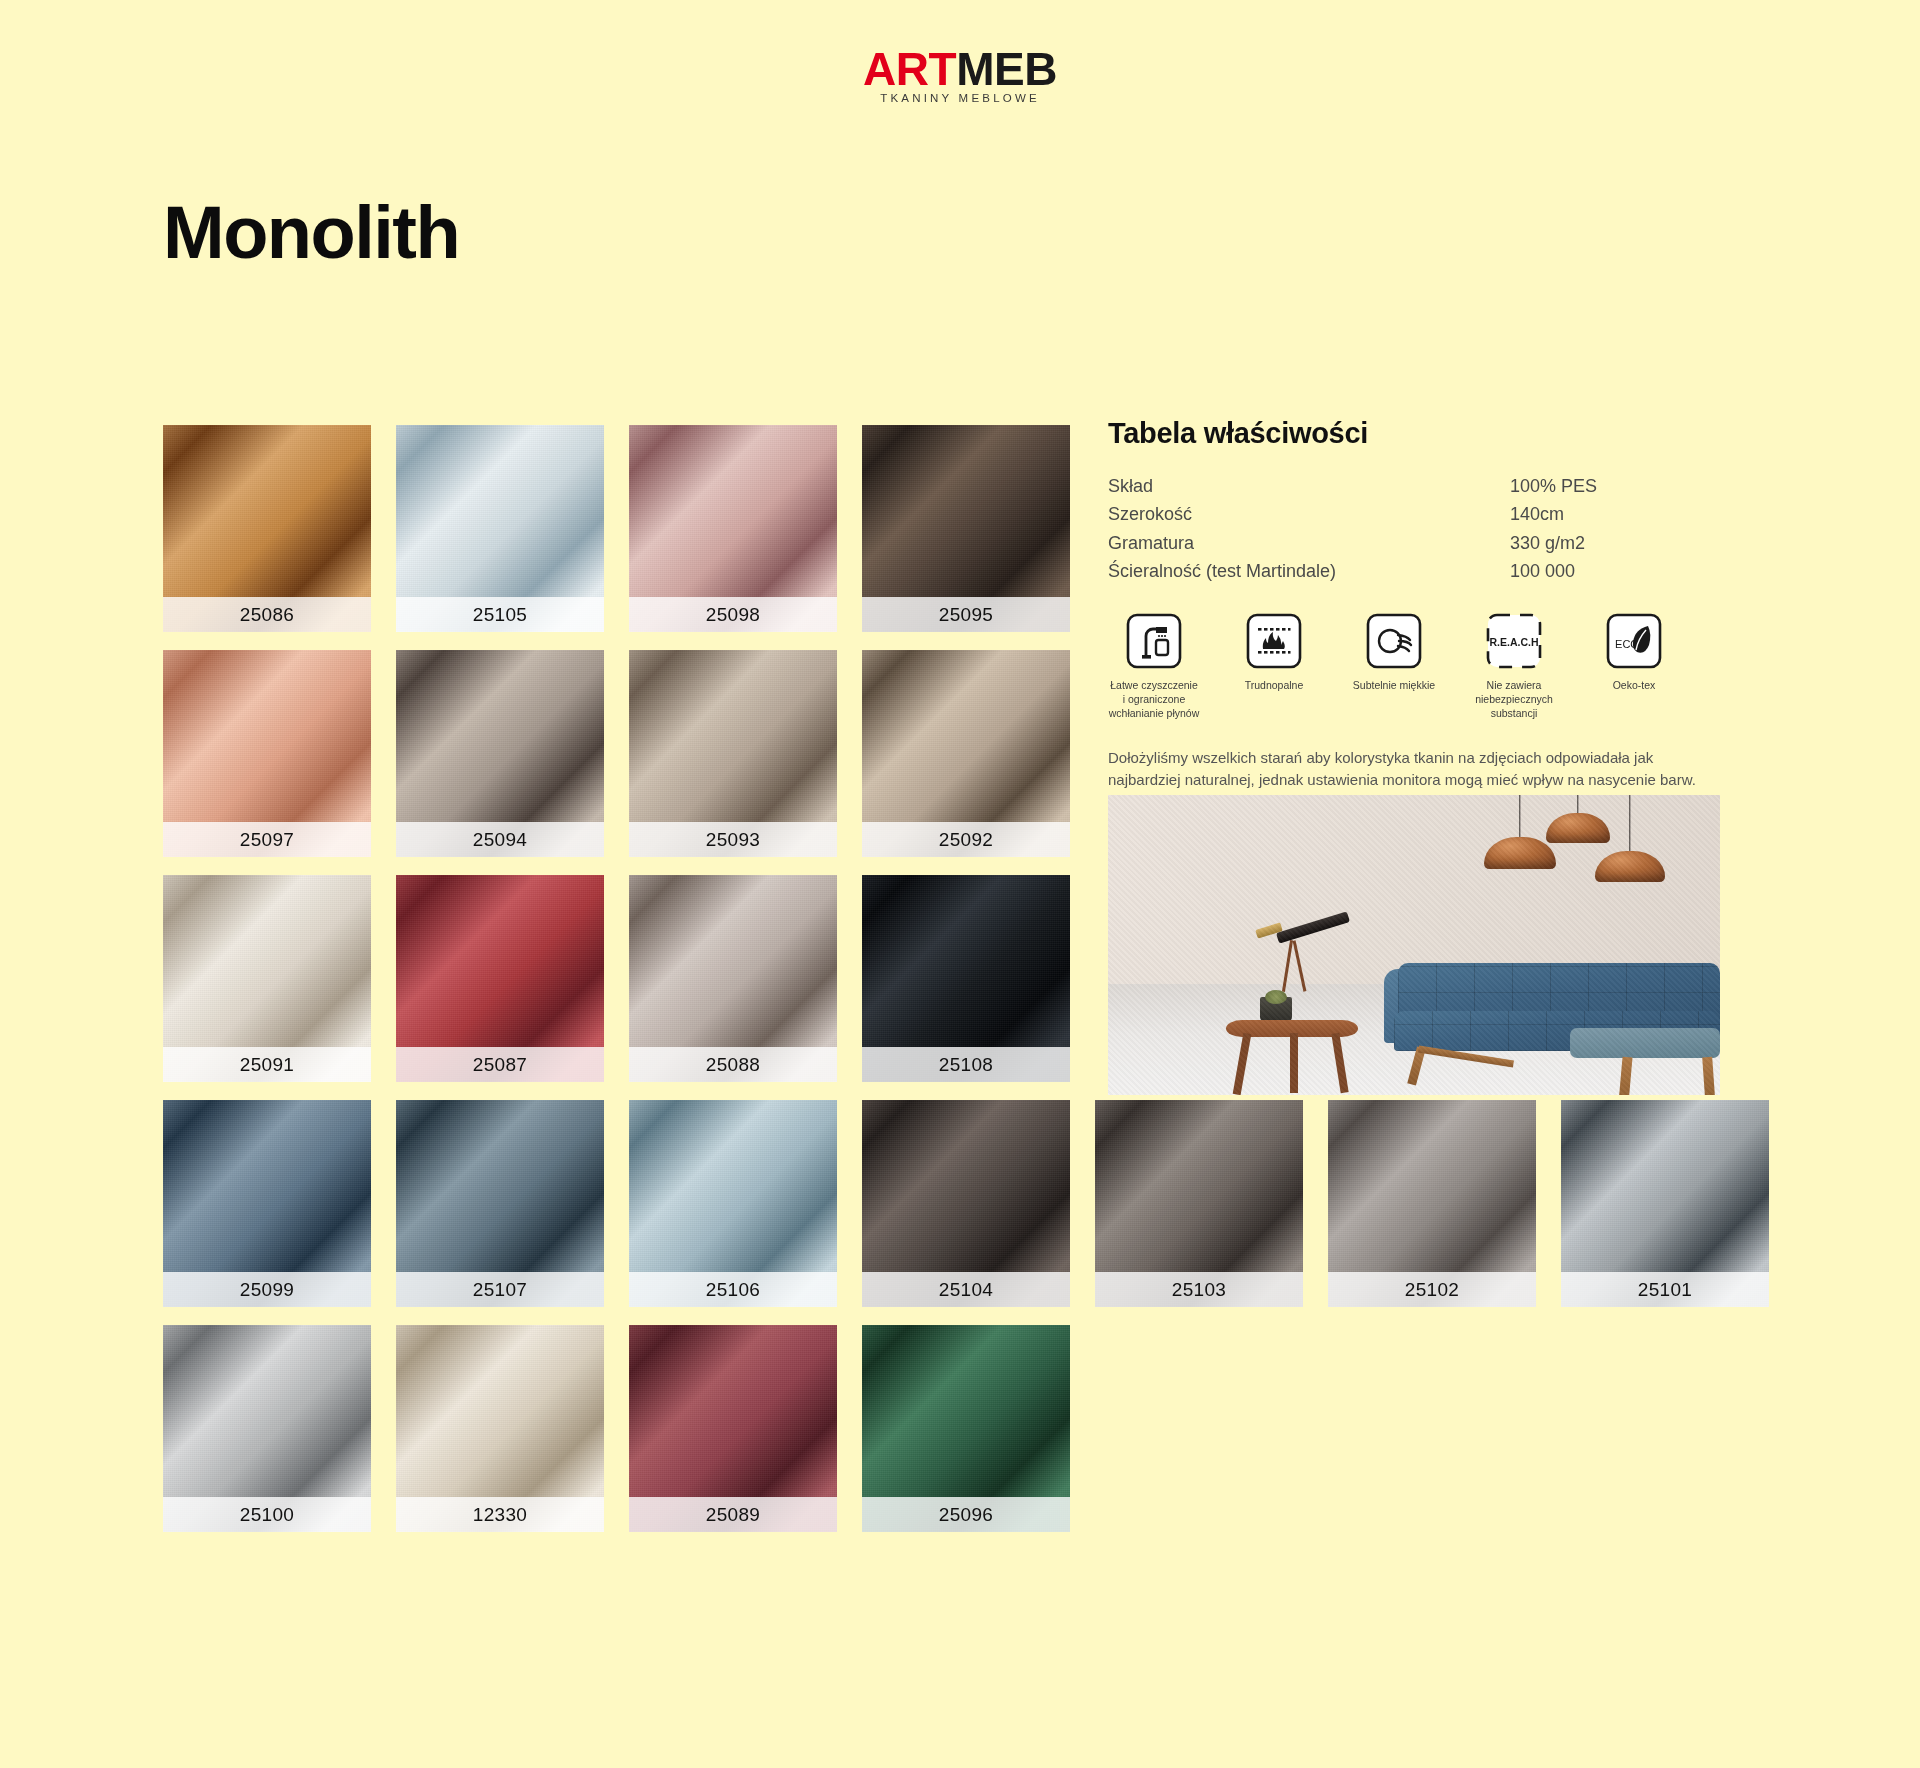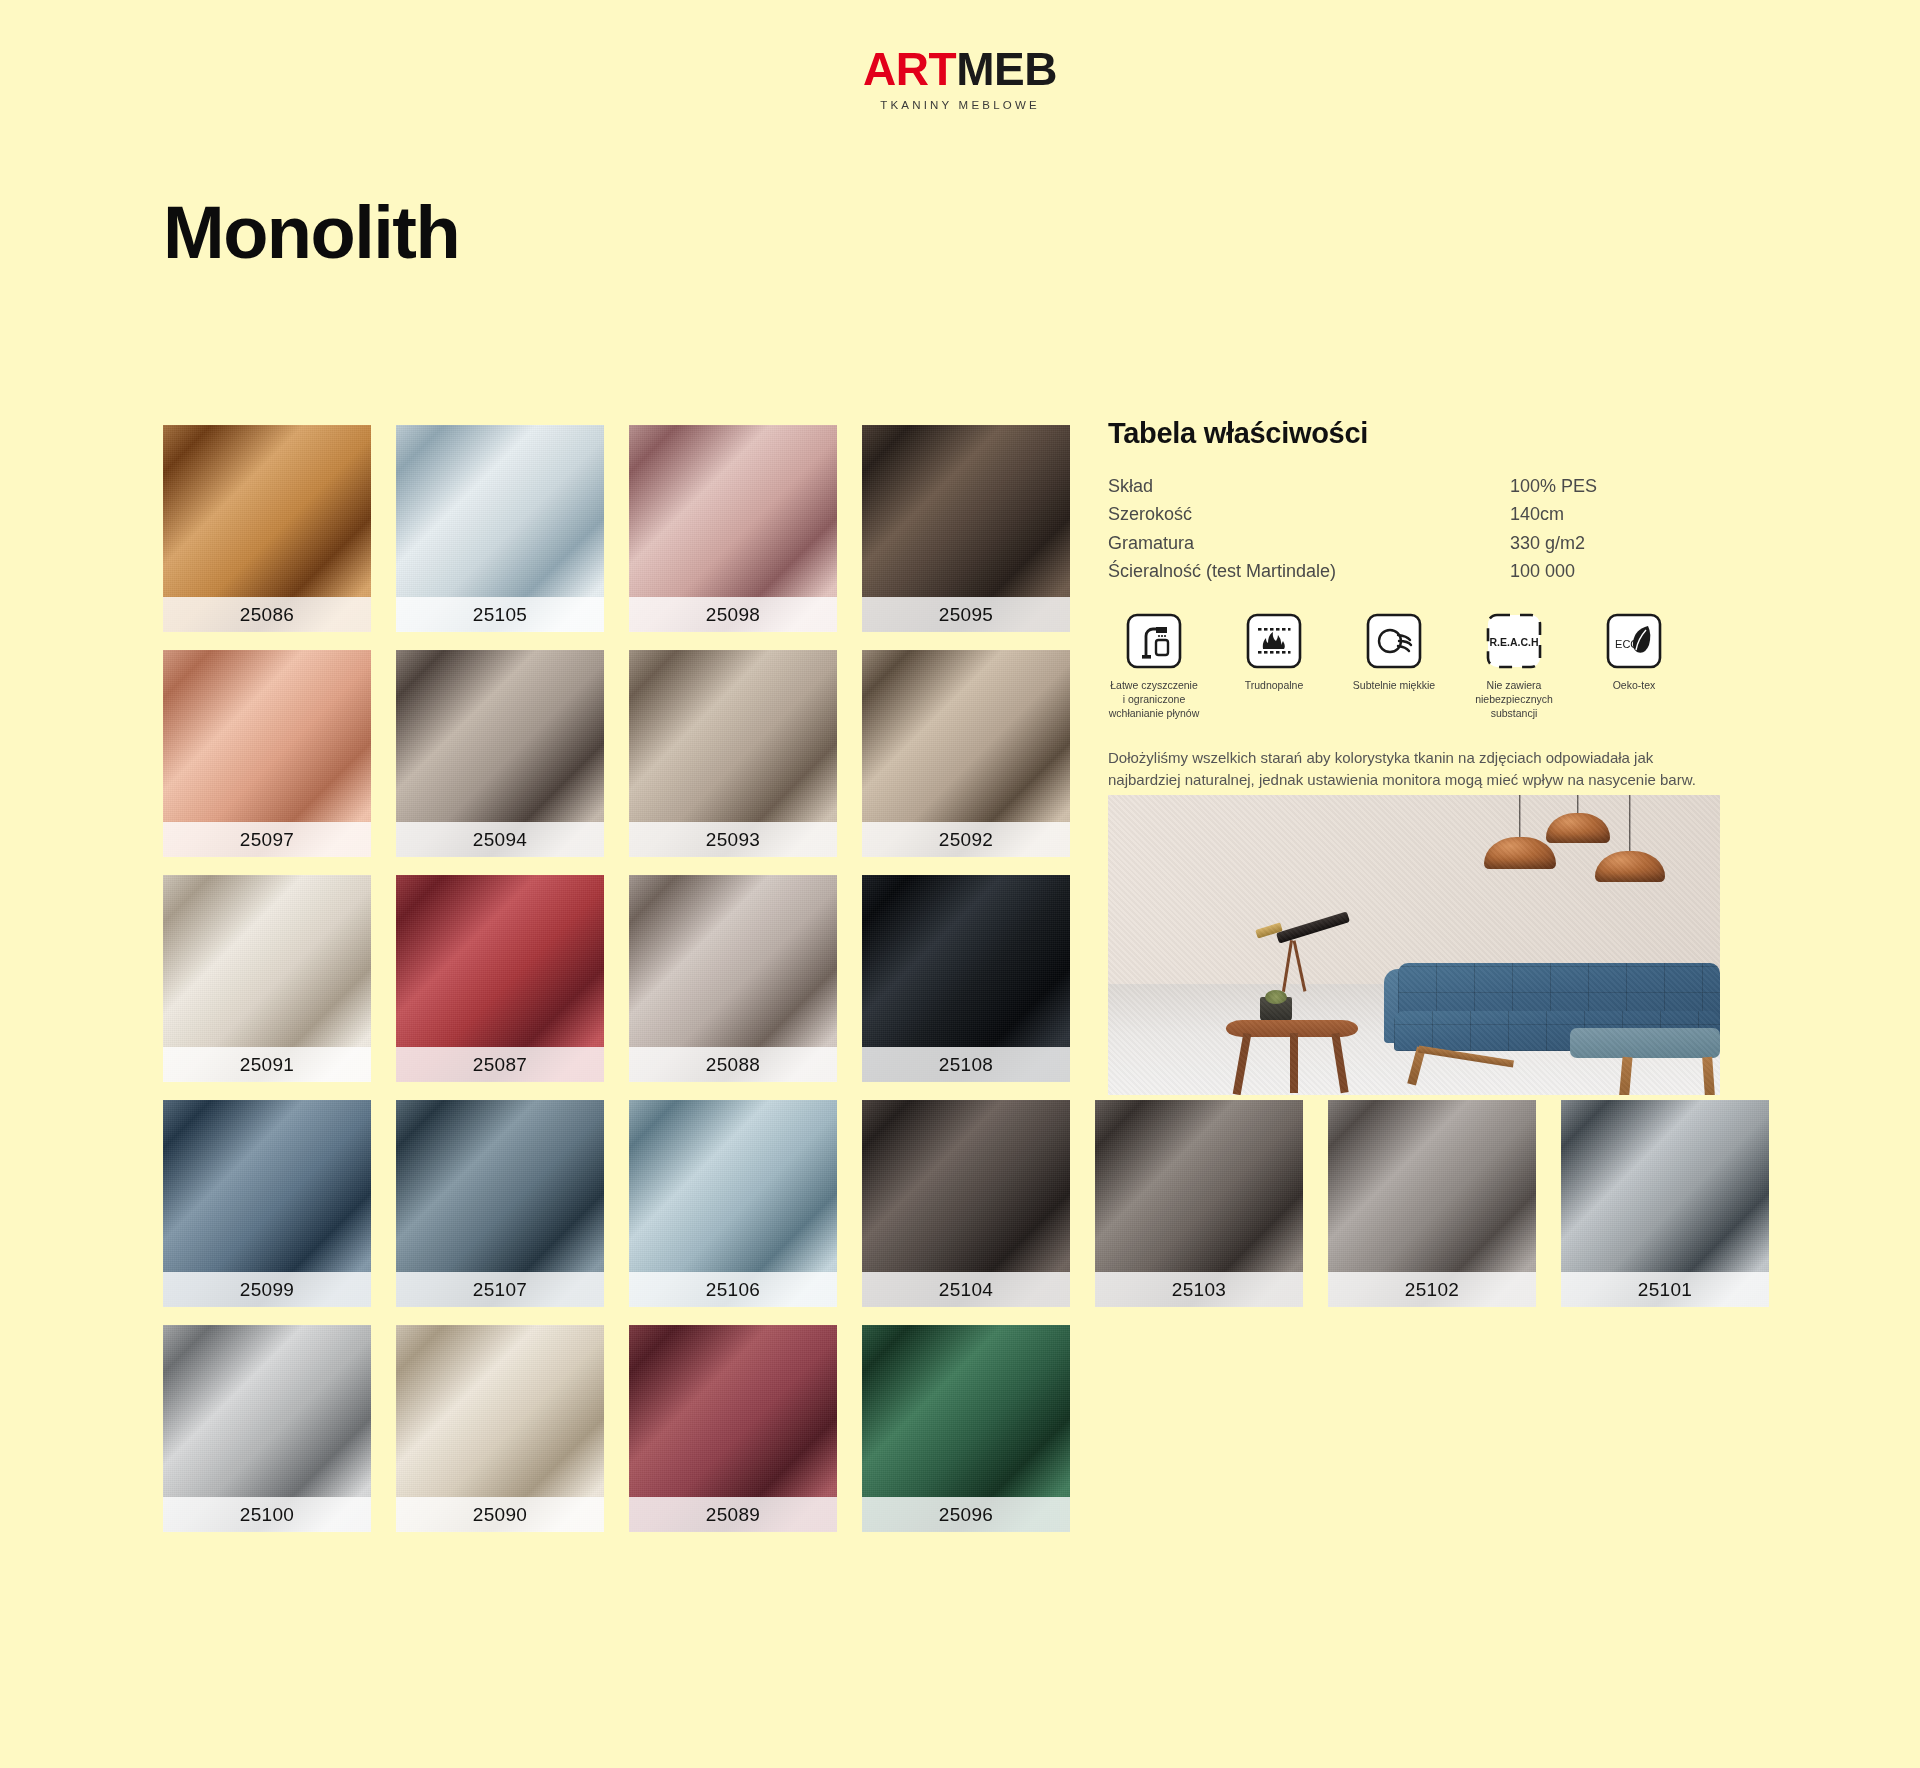--- a/index.html
+++ b/index.html
@@ -28,21 +28,20 @@
   .logo-word {
     font-size: 46px;
     font-weight: 700;
     letter-spacing: -0.5px;
     line-height: 1;
     display: inline-block;
   }
   .logo-art { color: #e2001a; }
   .logo-meb { color: #1a1a1a; }
   .logo-sub {
-    margin-top: 7px;
     font-size: 11.5px;
     letter-spacing: 3.2px;
     color: #3a3a3a;
     font-weight: 400;
   }
 
   
   .page-title {
     position: absolute;
     left: 163px;
@@ -400,21 +399,21 @@
             <div class="sheen" style="background: linear-gradient(135deg, rgb(179, 181, 182) 0%, rgb(217, 218, 219) 12%, rgb(106, 109, 112) 26%, rgb(217, 218, 219) 40%, rgb(179, 181, 182) 52%, rgb(106, 109, 112) 64%, rgb(217, 218, 219) 74%, rgb(179, 181, 182) 100%);"></div>
             <div class="weave"></div>
           </div>
           <div class="swatch-label">25100</div>
         </div>
         <div class="swatch">
           <div class="swatch-img fabric" style="background: rgb(217, 207, 189);">
             <div class="sheen" style="background: linear-gradient(135deg, rgb(217, 207, 189) 0%, rgb(239, 232, 220) 12%, rgb(168, 154, 131) 26%, rgb(239, 232, 220) 40%, rgb(217, 207, 189) 52%, rgb(168, 154, 131) 64%, rgb(239, 232, 220) 74%, rgb(217, 207, 189) 100%);"></div>
             <div class="weave"></div>
           </div>
-          <div class="swatch-label">25090</div>
+          <div class="swatch-label">12330</div>
         </div>
         <div class="swatch">
           <div class="swatch-img fabric" style="background: rgb(142, 62, 74);">
             <div class="sheen" style="background: linear-gradient(135deg, rgb(142, 62, 74) 0%, rgb(168, 87, 95) 12%, rgb(78, 26, 34) 26%, rgb(168, 87, 95) 40%, rgb(142, 62, 74) 52%, rgb(78, 26, 34) 64%, rgb(168, 87, 95) 74%, rgb(142, 62, 74) 100%);"></div>
             <div class="weave"></div>
           </div>
           <div class="swatch-label">25089</div>
         </div>
         <div class="swatch">
           <div class="swatch-img fabric" style="background: rgb(42, 92, 66);">

